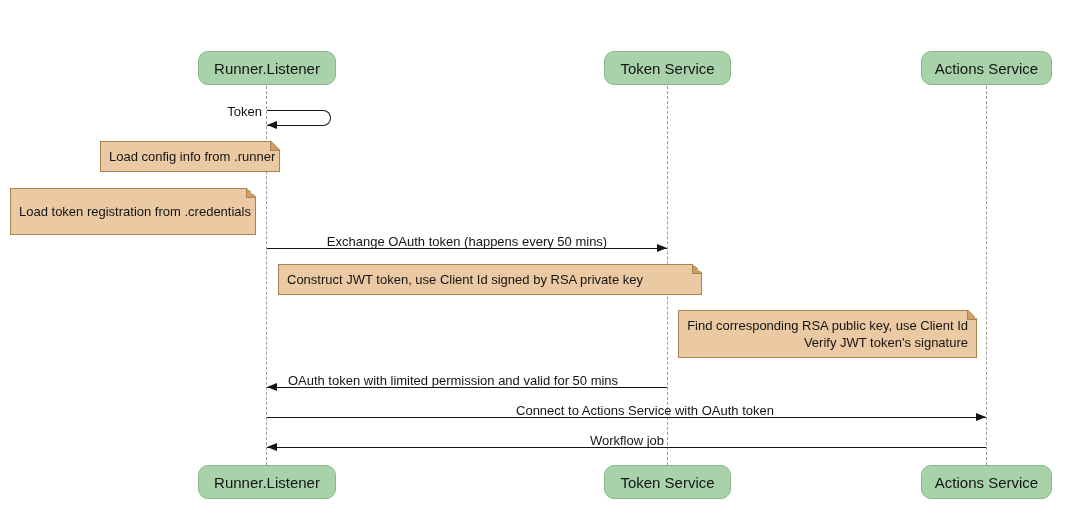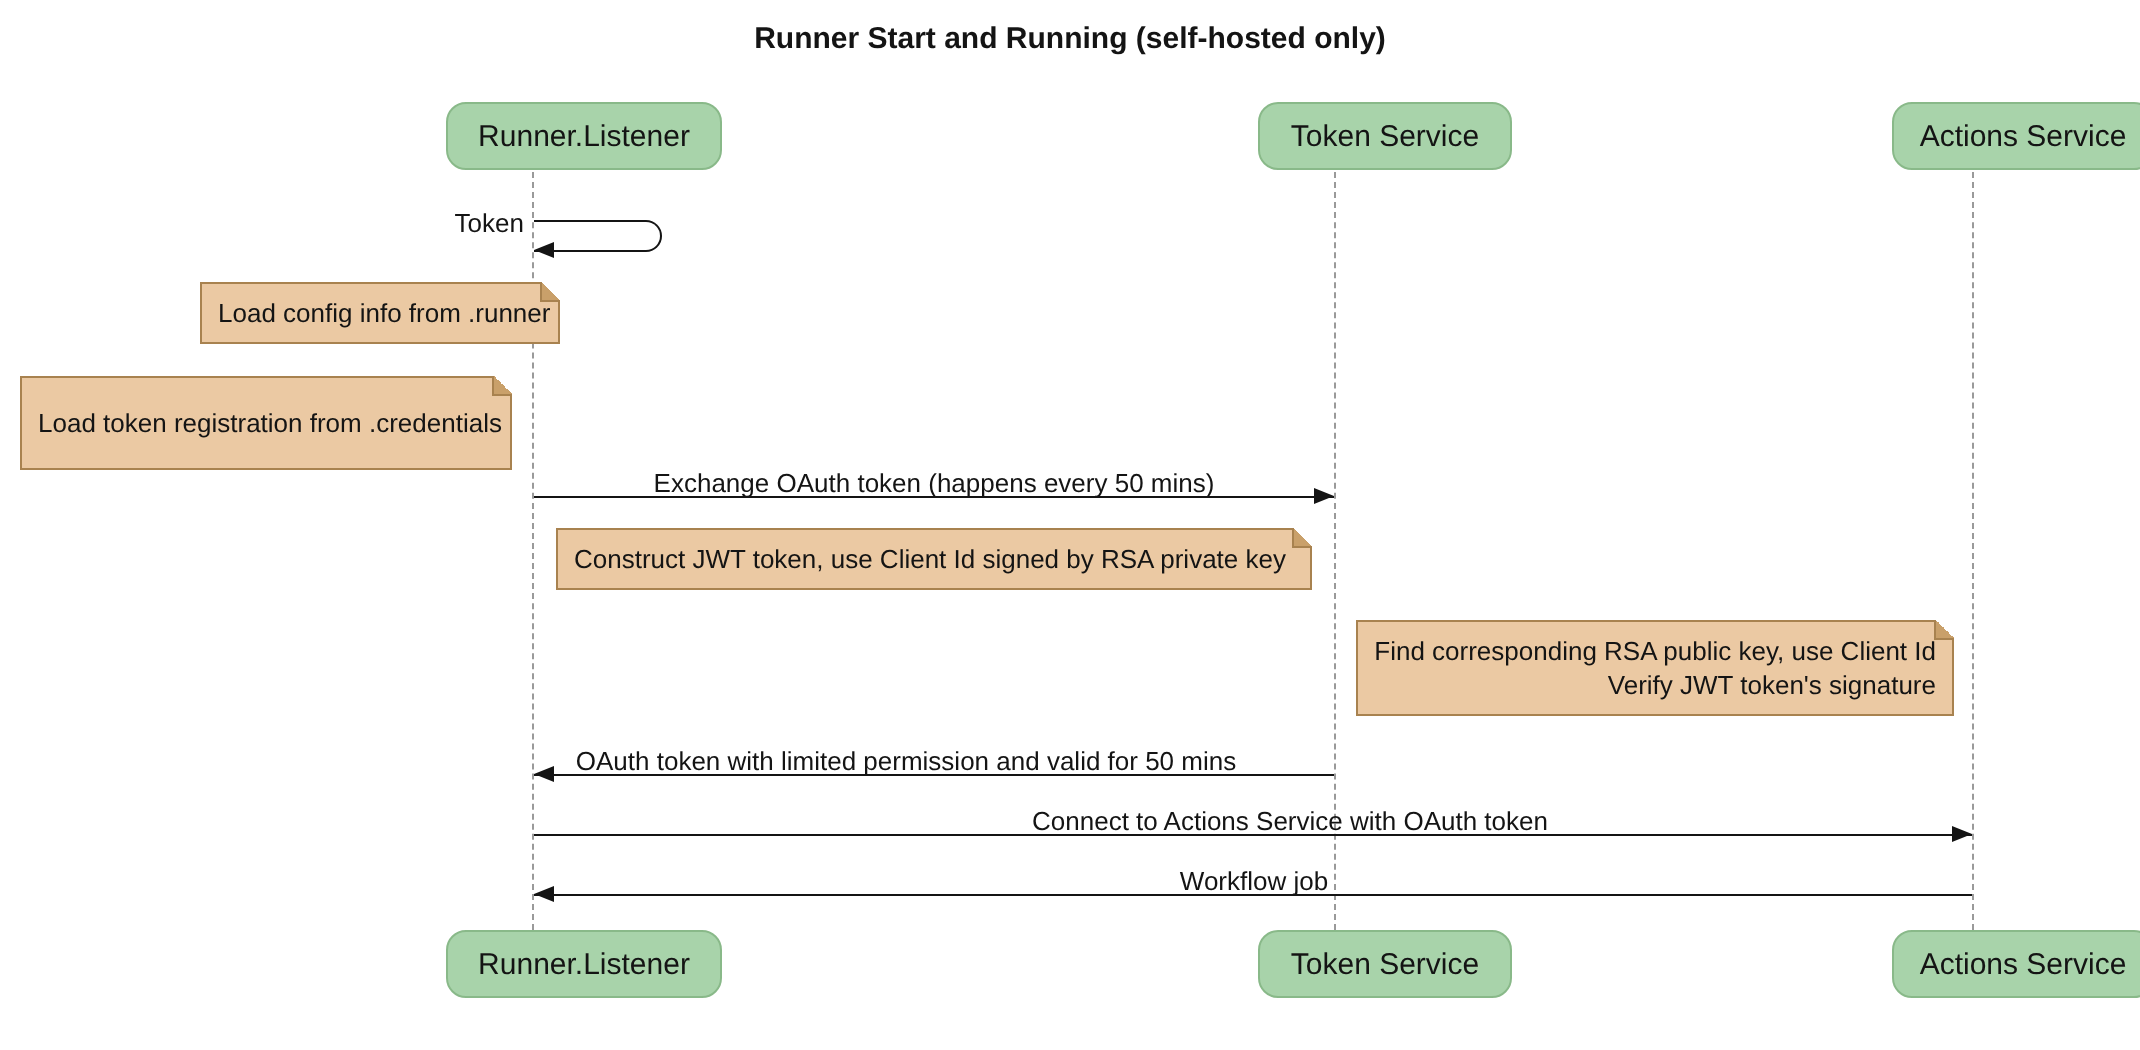--- a/index.html
+++ b/index.html
@@ -24,21 +24,21 @@
     font-size:15px;font-weight:bold;
   }
   .lifeline{
     position:absolute;top:86px;height:379px;width:0;
     border-left:1px dashed var(--lifeline);
   }
   .participant{
     position:absolute;height:34px;border-radius:10px;
     background:var(--participant-fill);border:1px solid var(--participant-border);
     display:flex;align-items:center;justify-content:center;
-    font-size:15px;box-sizing:border-box;margin-left:25px;
+    font-size:15px;box-sizing:border-box;
   }
   .note{
     position:absolute;background:var(--note-fill);border:1px solid var(--note-border);
     box-sizing:border-box;font-size:13px;display:flex;flex-direction:column;
     justify-content:center;padding:2px 8px;line-height:17px;white-space:nowrap;
   }
   .note::after{
     content:"";position:absolute;top:-1px;right:-1px;width:10px;height:10px;
     background:linear-gradient(225deg, var(--bg) 50%, var(--note-fold) 50%);
     border-left:1px solid var(--note-border);border-bottom:1px solid var(--note-border);
@@ -67,21 +67,20 @@
   .self-label{
     position:absolute;left:162px;top:104px;width:100px;text-align:right;
     font-size:13px;white-space:nowrap;
   }
 </style>
 </head>
 <body>
 
 <div class="canvas">
 
-  <div class="title">Runner Start and Running (self-hosted only)</div>
 
   <div class="lifeline" style="left:266px;"></div>
   <div class="lifeline" style="left:667px;"></div>
   <div class="lifeline" style="left:986px;"></div>
 
   <div class="participant" style="left:198px;top:51px;width:138px;">
     <span>Runner.Listener</span>
   </div>
   <div class="participant" style="left:604px;top:51px;width:127px;">
     <span>Token Service</span>
@@ -99,21 +98,21 @@
   </div>
 
   <div class="note" style="left:10px;top:188px;width:246px;height:47px;">
     <div>Load token registration from .credentials</div>
   </div>
 
   <div class="msg-label" style="left:467px;top:234px;text-align:center;">Exchange OAuth token (happens every 50 mins)</div>
   <div class="msg-line" style="left:267px;top:248px;width:400px;"></div>
   <div class="arrow-right" style="left:657px;top:244px;"></div>
 
-  <div class="note" style="left:278px;top:264px;width:378px;height:31px;">
+  <div class="note" style="left:278px;top:264px;width:424px;height:31px;">
     <div>Construct JWT token, use Client Id signed by RSA private key</div>
   </div>
 
   <div class="note" style="left:678px;top:310px;width:299px;height:48px;text-align:right;">
     <div>Find corresponding RSA public key, use Client Id</div>
     <div>Verify JWT token's signature</div>
   </div>
 
   <div class="msg-label" style="left:453px;top:373px;">OAuth token with limited permission and valid for 50 mins</div>
   <div class="msg-line" style="left:267px;top:387px;width:400px;"></div>

